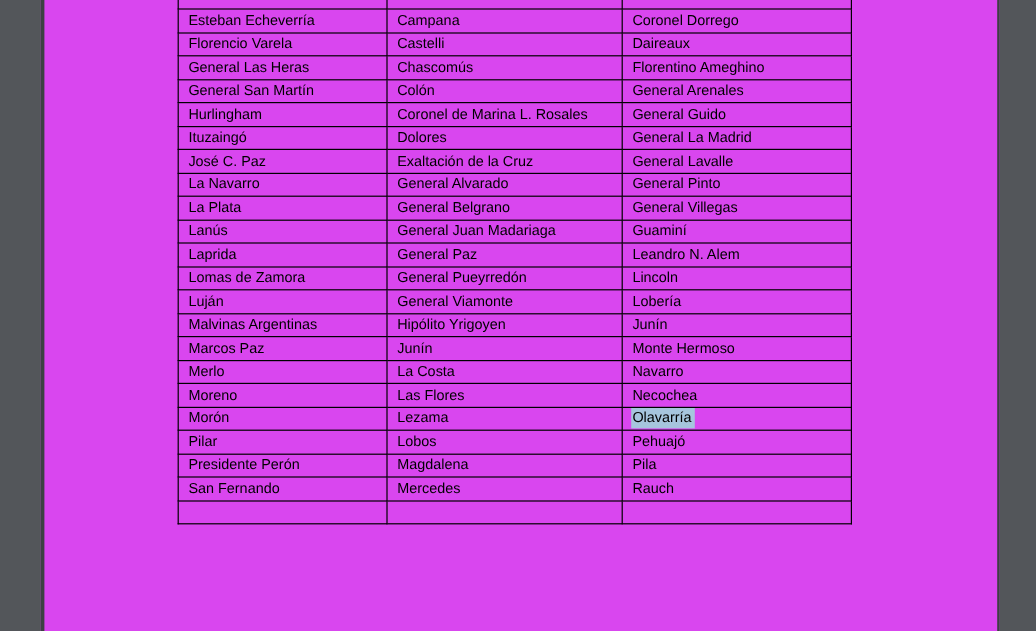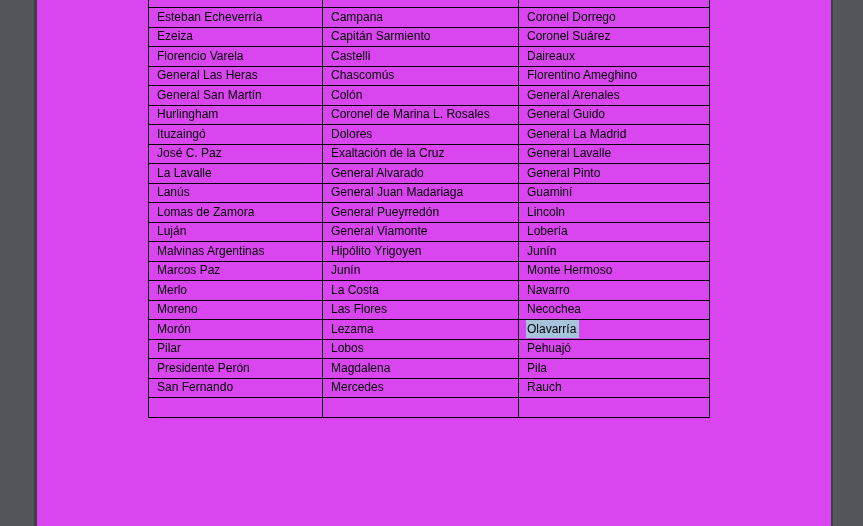--- a/index.html
+++ b/index.html
@@ -60,25 +60,20 @@
         <td></td>
         <td></td>
         <td></td>
       </tr>
       <tr>
           <td><span>Esteban Echeverría</span></td>
           <td><span>Campana</span></td>
           <td><span>Coronel Dorrego</span></td>
         </tr>
         <tr>
-          <td><span>Ezeiza</span></td>
-          <td><span>Capitán Sarmiento</span></td>
-          <td><span>Coronel Suárez</span></td>
-        </tr>
-        <tr>
           <td><span>Florencio Varela</span></td>
           <td><span>Castelli</span></td>
           <td><span>Daireaux</span></td>
         </tr>
         <tr>
           <td><span>General Las Heras</span></td>
           <td><span>Chascomús</span></td>
           <td><span>Florentino Ameghino</span></td>
         </tr>
         <tr>
@@ -95,28 +90,38 @@
           <td><span>Ituzaingó</span></td>
           <td><span>Dolores</span></td>
           <td><span>General La Madrid</span></td>
         </tr>
         <tr>
           <td><span>José C. Paz</span></td>
           <td><span>Exaltación de la Cruz</span></td>
           <td><span>General Lavalle</span></td>
         </tr>
         <tr>
-          <td><span>La Lavalle</span></td>
+          <td><span>La Navarro</span></td>
           <td><span>General Alvarado</span></td>
           <td><span>General Pinto</span></td>
+        </tr>
+        <tr>
+          <td><span>La Plata</span></td>
+          <td><span>General Belgrano</span></td>
+          <td><span>General Villegas</span></td>
         </tr>
         <tr>
           <td><span>Lanús</span></td>
           <td><span>General Juan Madariaga</span></td>
           <td><span>Guaminí</span></td>
+        </tr>
+        <tr>
+          <td><span>Laprida</span></td>
+          <td><span>General Paz</span></td>
+          <td><span>Leandro N. Alem</span></td>
         </tr>
         <tr>
           <td><span>Lomas de Zamora</span></td>
           <td><span>General Pueyrredón</span></td>
           <td><span>Lincoln</span></td>
         </tr>
         <tr>
           <td><span>Luján</span></td>
           <td><span>General Viamonte</span></td>
           <td><span>Lobería</span></td>

